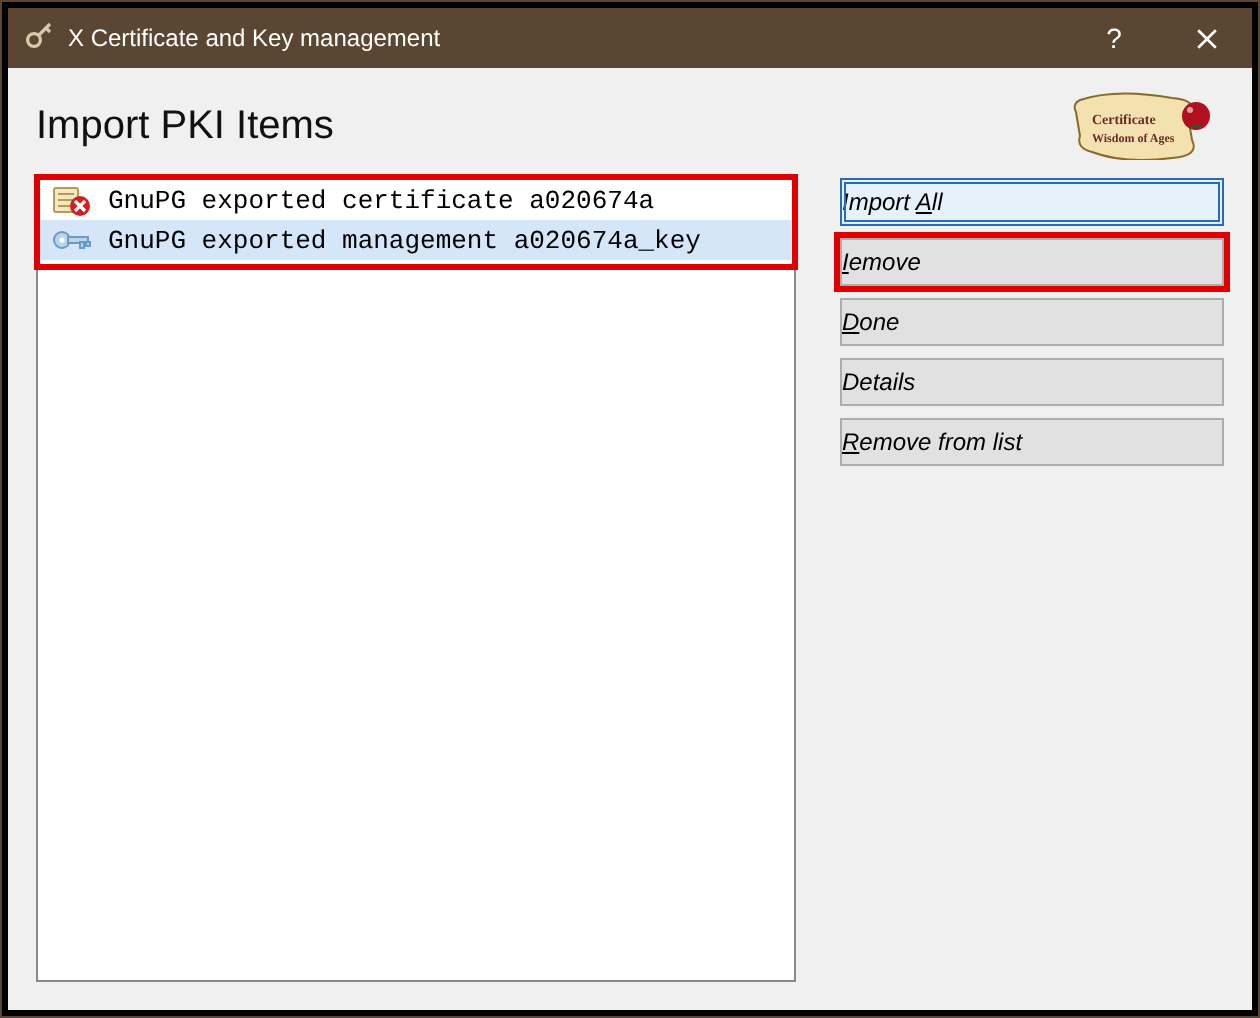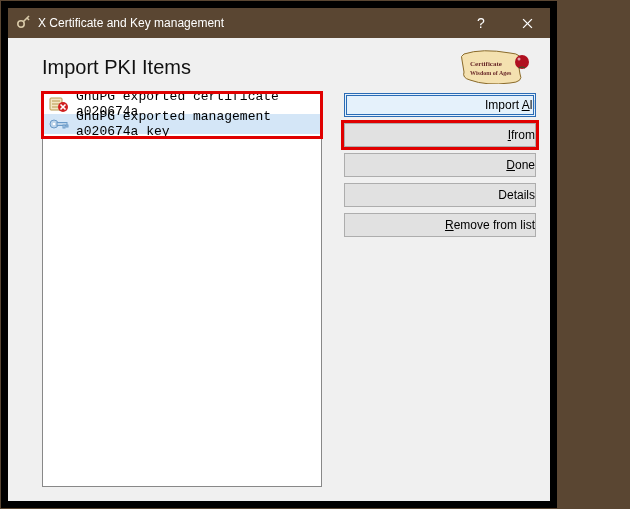--- a/index.html
+++ b/index.html
@@ -7,27 +7,27 @@
   body {
     background: #5a4632;
     width: 630px;
     height: 509px;
     font-family: "Segoe UI", Tahoma, sans-serif;
     font-size: 13px;
     color: #000;
     overflow: hidden;
   }
   .window {
-    width: 556px;
+    width: 628px;
     height: 507px;
     margin: 1px;
     background: #f0f0f0;
     display: flex;
     flex-direction: column;
-    border: 7px solid #000000;
+    border: 3px solid #000000;
   }
   .titlebar {
     height: 30px;
     background: #5a4632;
     color: #fff;
     display: flex;
     align-items: center;
     padding: 0 0 0 8px;
   }
   .title-icon {
@@ -38,21 +38,20 @@
   .title-controls { display: flex; height: 100%; }
   .title-btn {
     width: 46px; height: 30px; display: flex; align-items: center; justify-content: center;
     color: #fff; font-size: 14px;
   }
   .content {
     flex: 1;
     padding: 10px 14px 14px 14px;
     display: flex;
     flex-direction: column;
-    margin-left: 20px;
   }
   .header-row {
     display: flex;
     align-items: center;
     justify-content: space-between;
     margin-bottom: 6px;
     height: 38px;
   }
   .page-title {
     font-size: 20px;
@@ -107,23 +106,24 @@
     gap: 6px;
     padding-top: 1px;
   }
   .btn {
     height: 24px;
     background: #e1e1e1;
     border: 1px solid #adadad;
     font-size: 12px;
     display: flex;
     align-items: center;
-    justify-content: flex-end;
+    justify-content: flex-start;
     position: relative;
     color: #000;
+    font-style: italic;
   }
   .btn.focus {
     border: 1px solid #2a6bb5;
     background: #e5f1fb;
     outline: 1px solid #2a6bb5;
     outline-offset: -3px;
   }
   .hl-btn {
     top: -3px; left: -3px; right: -3px; bottom: -3px;
   }
@@ -206,21 +206,21 @@
       <div class="button-panel">
 
         <div class="btn-wrap">
           <div class="btn focus">
             <span><span>Import </span><span class="u">A</span><span>ll</span></span>
           </div>
         </div>
 
         <div class="btn-wrap">
           <div class="btn">
-            <span><span class="u">I</span><span>from</span></span>
+            <span><span class="u">I</span><span>emove</span></span>
           </div>
           <div class="highlight-box hl-btn"></div>
         </div>
 
         <div class="btn-wrap">
           <div class="btn">
             <span><span class="u">D</span><span>one</span></span>
           </div>
         </div>
 

